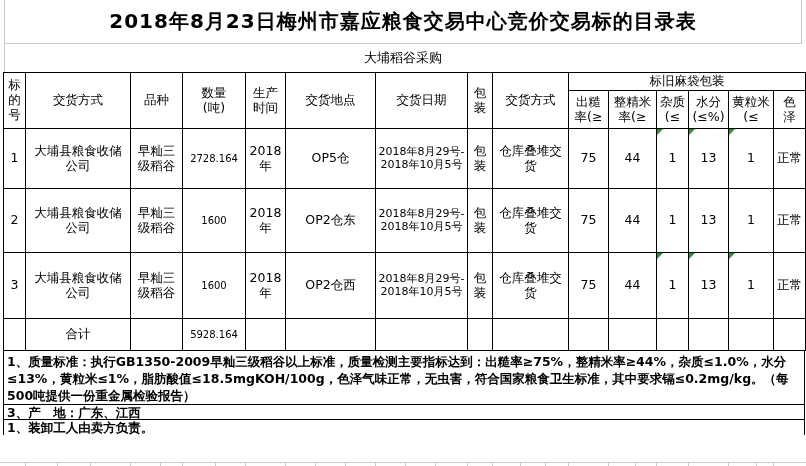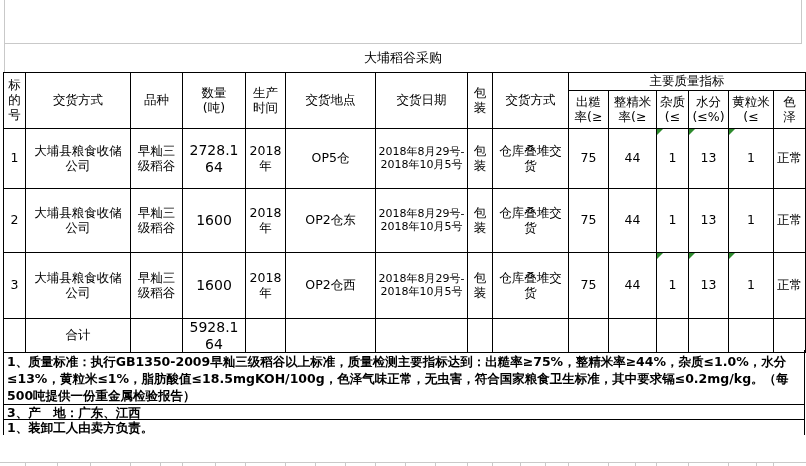--- a/index.html
+++ b/index.html
@@ -15,21 +15,21 @@
     display:flex;align-items:center;justify-content:center;
     font-size:20px;font-weight:bold;letter-spacing:1px;}
   .subtitle{position:absolute;left:0;top:43px;width:806px;height:29px;
     display:flex;align-items:center;justify-content:center;font-size:13px;font-family:Liberation Serif, serif;}
 
   table.lots{position:absolute;left:3px;top:72px;width:802px;
     border-collapse:collapse;table-layout:fixed;}
   .lots th,.lots td{border:1px solid #000;font-weight:normal;text-align:center;
     vertical-align:middle;font-size:12.5px;line-height:1.18;padding:0 3px;
     white-space:pre-line;word-break:break-all;position:relative;overflow:hidden;}
-  .lots td.num{font-size:14px;}
+  .lots td.num{font-size:10px;}
   .lots td.date{font-size:11px;padding:0 1px;}
   .hr1{height:18px;} .hr2{height:38px;}
   .r1{height:60px;} .r2{height:64px;} .r3{height:66px;} .rt{height:32px;}
 
   .tri{position:absolute;left:0;top:0;width:0;height:0;
     border-top:6px solid var(--marker-green,#2e8b2e);
     border-right:6px solid transparent;}
 
   .notes{position:absolute;left:3px;top:350px;width:802px;box-sizing:border-box;
     border-left:1px solid #000;border-right:1px solid #000;}
@@ -46,20 +46,21 @@
 </style>
 </head>
 <body>
 
 <div class="sheet">
 
   <div class="gridline gl-left"></div>
   <div class="gridline gl-right"></div>
   <div class="gridline gl-top"></div>
 
+  <div class="title">2018年8月23日梅州市嘉应粮食交易中心竞价交易标的目录表</div>
   <div class="subtitle">大埔稻谷采购</div>
 
   <table class="lots">
     <colgroup>
       <col style="width:22px">
         <col style="width:105px">
         <col style="width:52px">
       <col style="width:63px">
         <col style="width:40px">
         <col style="width:90px">
@@ -82,21 +83,21 @@
       <th rowspan="2">品种</th>
       <th rowspan="2">数量
 (吨)</th>
       <th rowspan="2">生产
 时间</th>
       <th rowspan="2">交货地点</th>
       <th rowspan="2">交货日期</th>
       <th rowspan="2">包
 装</th>
       <th rowspan="2">交货方式</th>
-      <th colspan="6">主要质量指标</th>
+      <th colspan="6">标旧麻袋包装</th>
     </tr>
     <tr class="hr2">
       <th>出糙
 率(≥</th>
       <th>整精米
 率(≥</th>
       <th>杂质
 (≤</th>
       <th>水分
 (≤%)</th>

